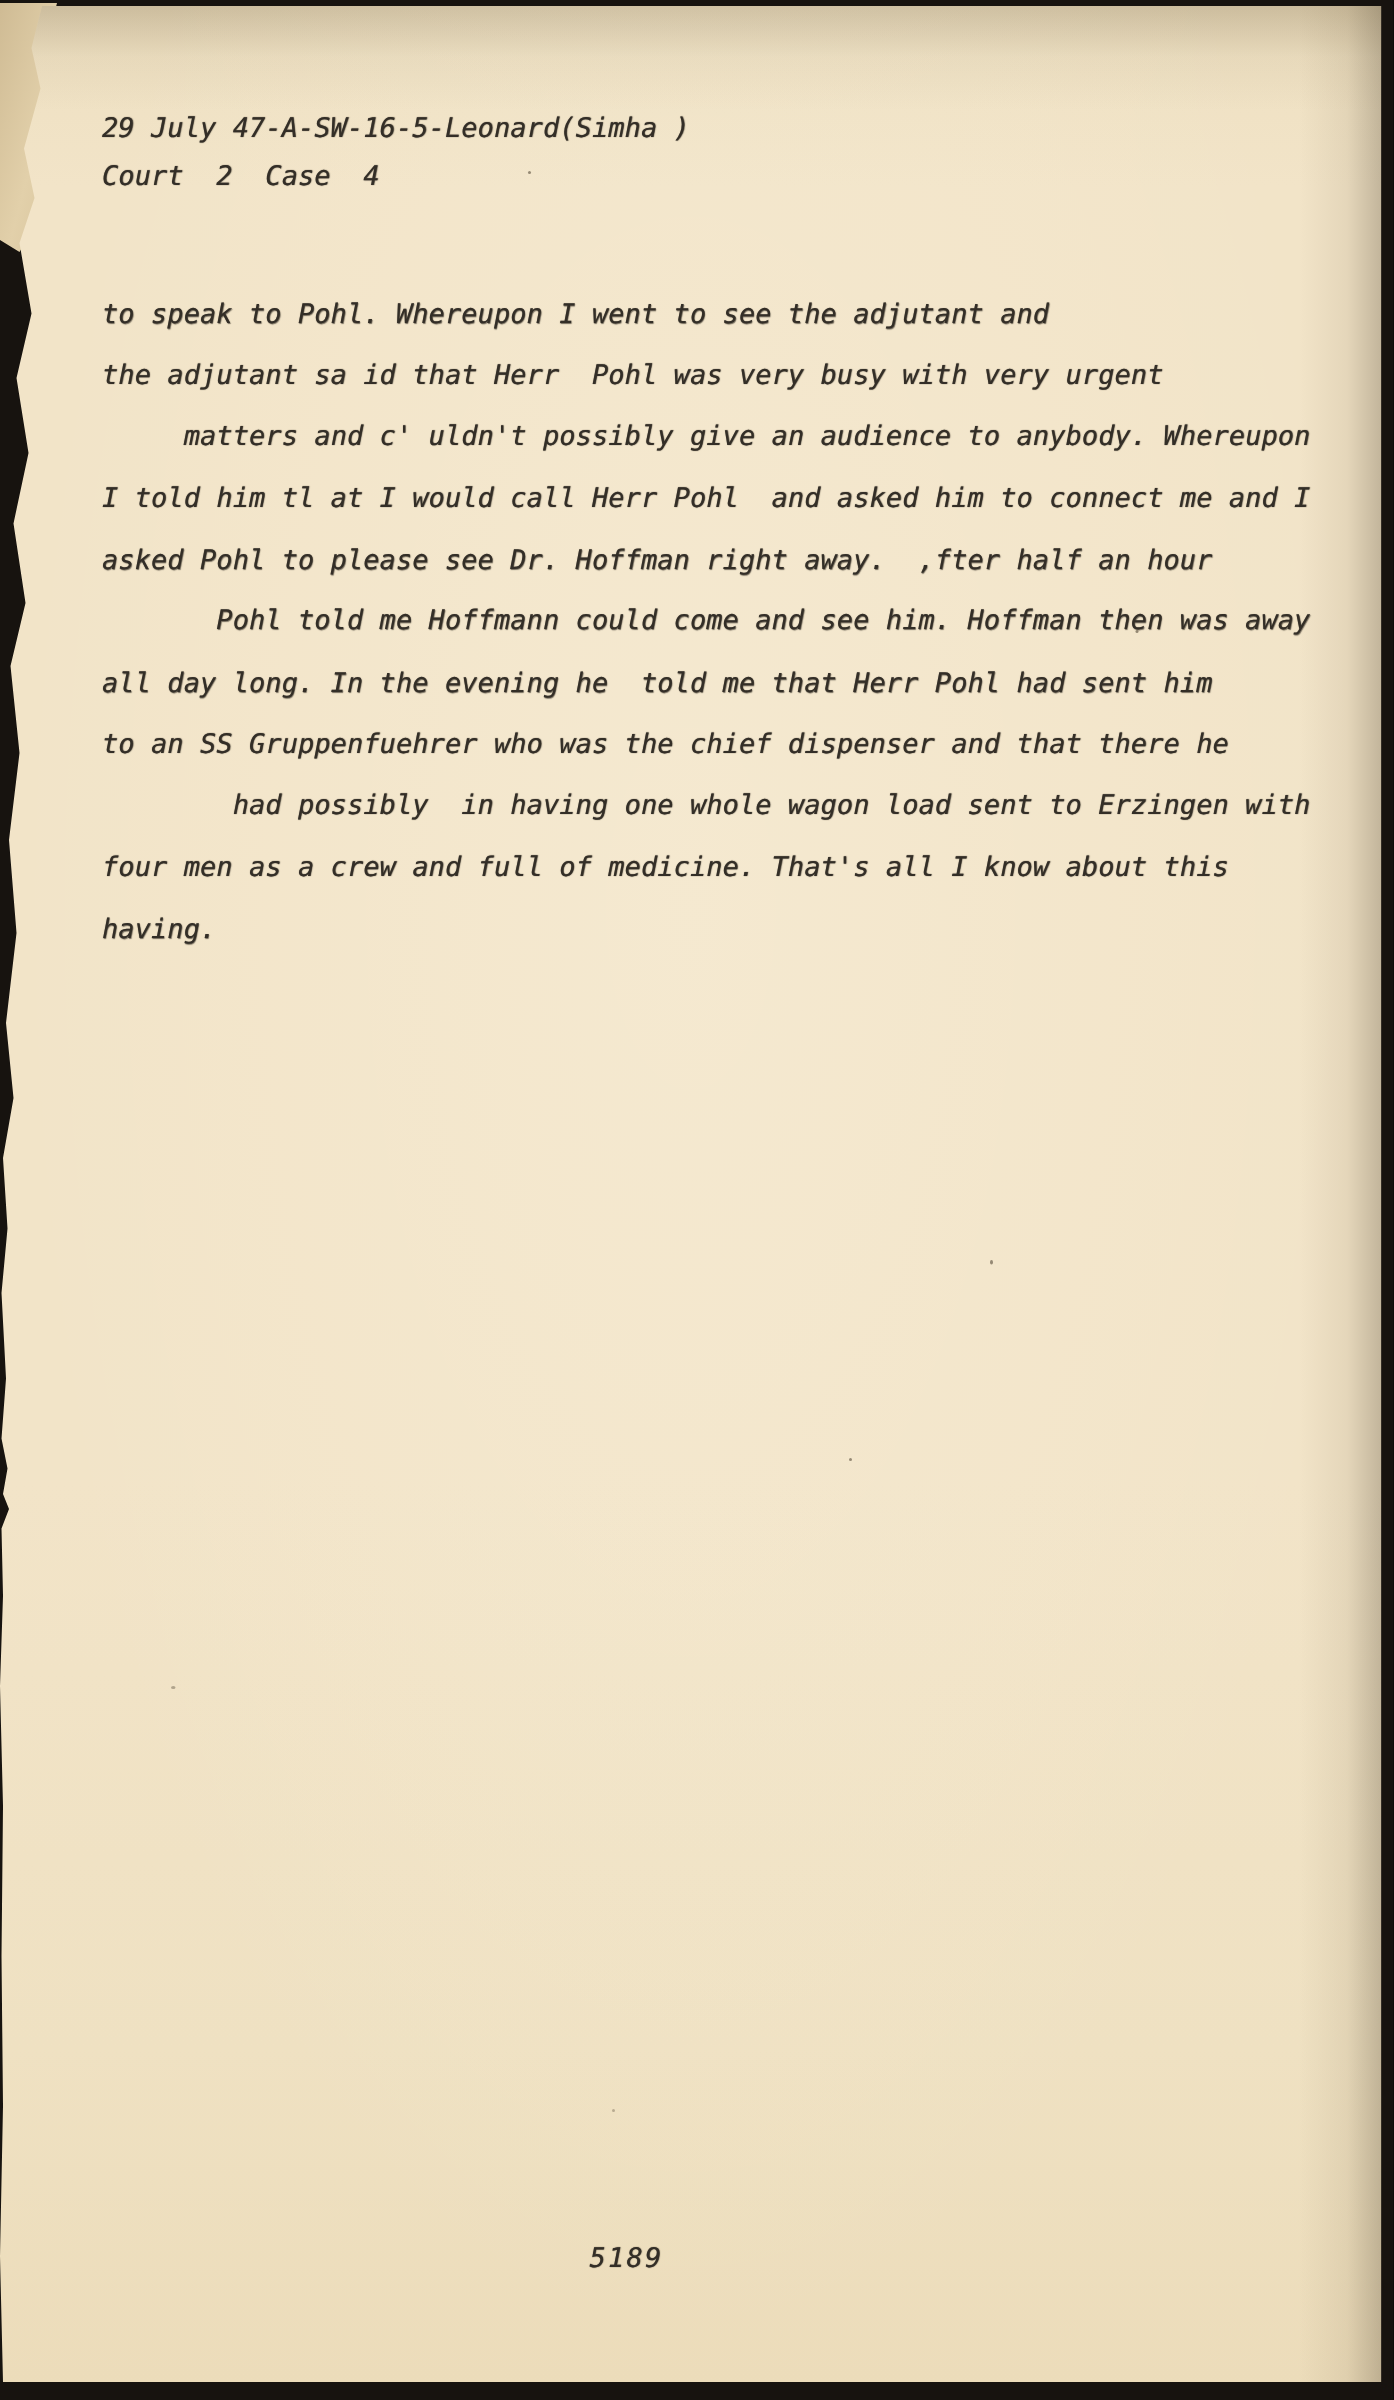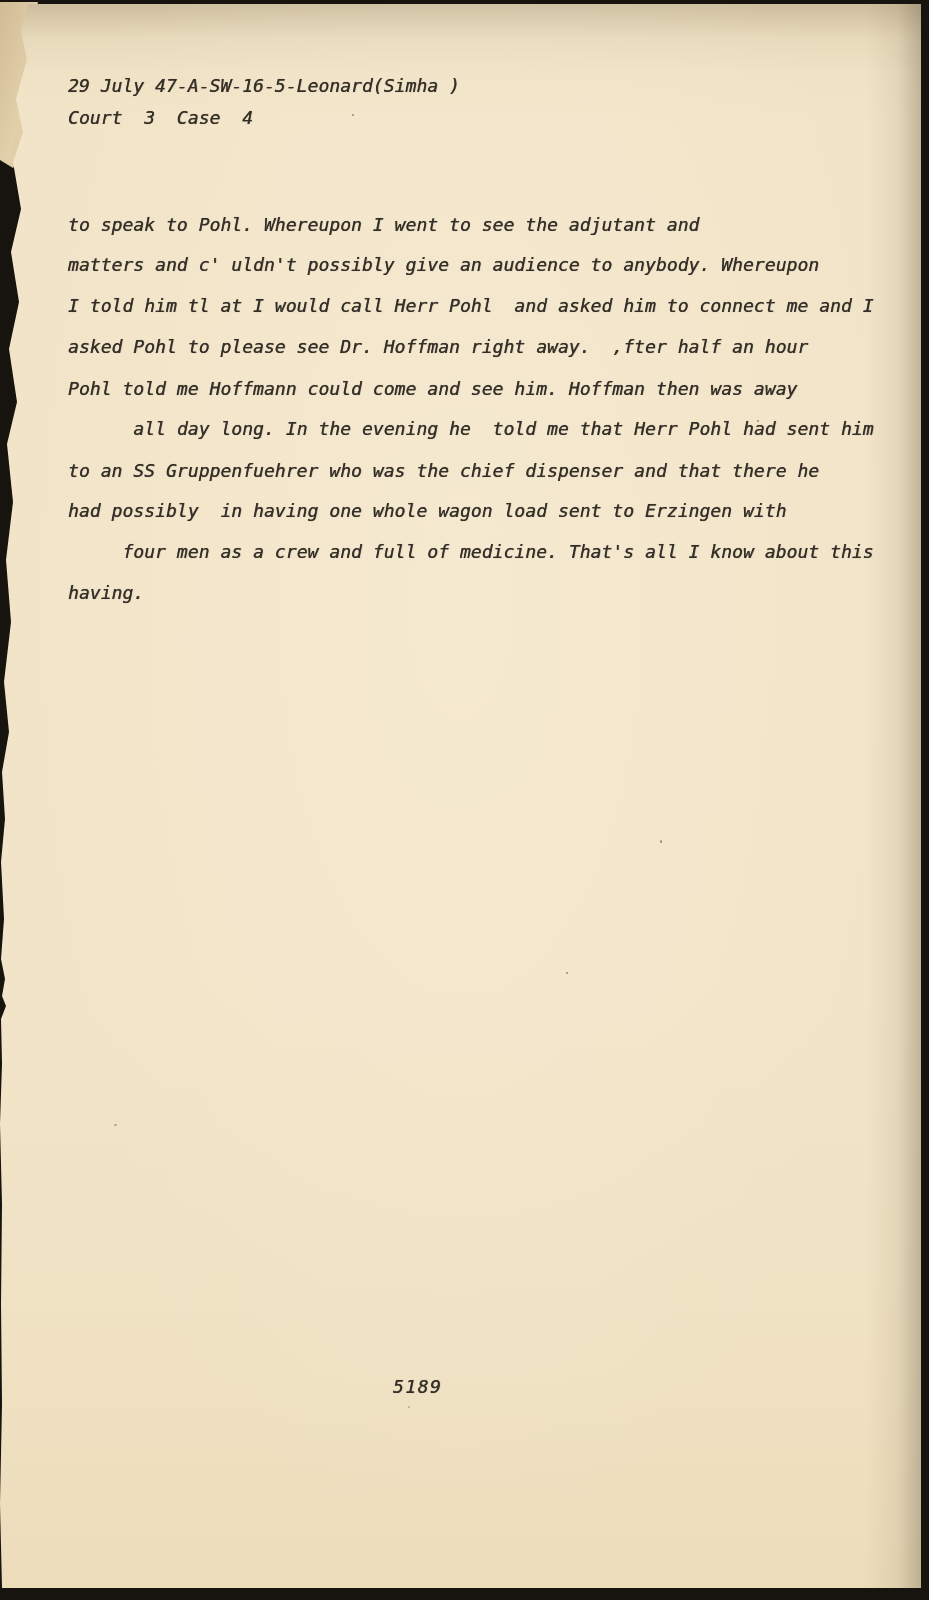--- a/index.html
+++ b/index.html
@@ -36,46 +36,47 @@
     white-space:pre;
     font-size:18px;
     text-shadow:0.4px 0.3px 0.7px rgba(52,46,37,0.65), 0 0 0.5px rgba(52,46,37,0.5);
     letter-spacing:0.05px;
     font-style:italic;
   }
   .header{
     position:absolute;left:68px;top:66px;line-height:32px;
   }
   .bodytext{
-    position:absolute;left:68px;top:199px;line-height:41px;
+    position:absolute;left:68px;top:185px;line-height:41px;
   }
   .bodytext .line:nth-child(odd){transform:translateY(0.5px);}
   .bodytext .line:nth-child(3n){transform:translateY(-0.4px);text-align:right;}
   .pagenum{
-    position:absolute;left:393px;top:1368px;
+    position:absolute;left:393px;top:1487px;
     letter-spacing:1.5px;line-height:30px;
   }
   .speck{position:absolute;border-radius:50%;background:rgba(72,62,46,0.55);}
 </style>
 </head>
 <body>
 
 <div class="canvas">
 
   <div class="backing"></div>
 
   <div class="paper">
 
     <div class="header">
       <div class="typed">29 July 47-A-SW-16-5-Leonard(Simha )</div>
-      <div class="typed">Court  3  Case  4</div>
+      <div class="typed">Court  2  Case  4</div>
     </div>
 
     <div class="bodytext">
       <div class="typed line">to speak to Pohl. Whereupon I went to see the adjutant and</div>
+      <div class="typed line">the adjutant sa id that Herr  Pohl was very busy with very urgent</div>
       <div class="typed line">matters and c' uldn't possibly give an audience to anybody. Whereupon</div>
       <div class="typed line">I told him tl at I would call Herr Pohl  and asked him to connect me and I</div>
       <div class="typed line">asked Pohl to please see Dr. Hoffman right away.  ‚fter half an hour</div>
       <div class="typed line">Pohl told me Hoffmann could come and see him. Hoffman then was away</div>
       <div class="typed line">all day long. In the evening he  told me that Herr Pohl had sent him</div>
       <div class="typed line">to an SS Gruppenfuehrer who was the chief dispenser and that there he</div>
       <div class="typed line">had possibly  in having one whole wagon load sent to Erzingen with</div>
       <div class="typed line">four men as a crew and full of medicine. That's all I know about this</div>
       <div class="typed line">having.</div>
     </div>

